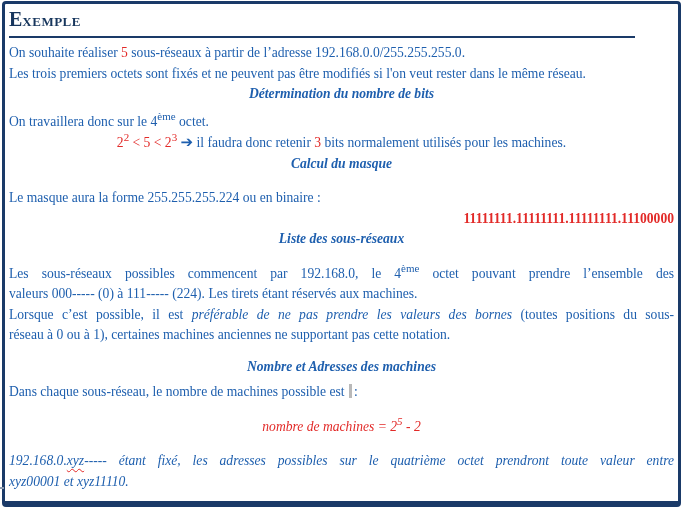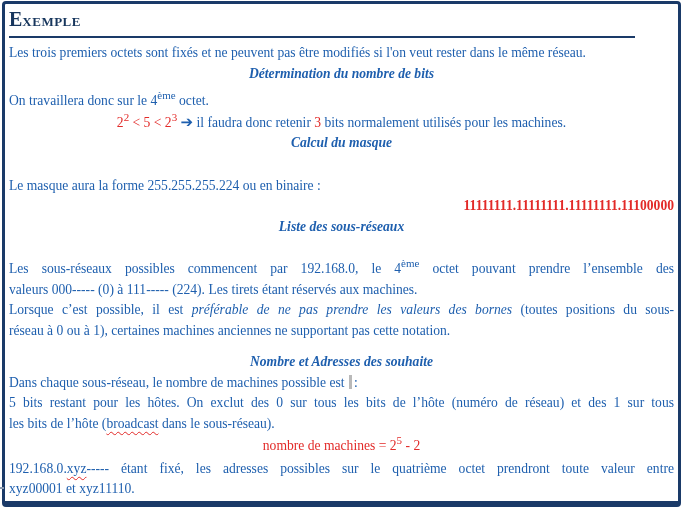--- a/index.html
+++ b/index.html
@@ -26,38 +26,39 @@
   .j{text-align:justify;text-align-last:justify;}
   .heading{font-style:italic;font-weight:bold;text-underline-offset:2px;}
   .red{color:#e22a28;}
   .bold{font-weight:bold;text-align:right;}
   .em{font-style:italic;}
   sup.sp{font-size:11px;line-height:0;vertical-align:super;}
   .arrow{color:#1e5fae;font-size:15px;}
   .caret{display:inline-block;width:3px;height:14px;background:#b9b9b9;vertical-align:-2px;margin:0 2px 0 1px;}
   .spell{text-decoration:underline wavy #e22a28 1px;text-underline-offset:3px;}
   .mt7{margin-top:7px;}
-  .mt6{margin-top:22px;}
+  .mt6{margin-top:14px;}
   .mt11{margin-top:11px;}
-  .mt5{}
-  .mt2{margin-top:2px;}
+  .mt5{margin-top:5px;}
+  .mt2{margin-top:14px;font-style:italic;}
   .edge-mark{position:absolute;left:0;top:487px;width:4px;height:2px;background:#8c9bb0;}
 </style>
 </head>
 <body>
 
 <div class="page">
 
   <div class="titlebar">
     <span class="doc-title"><span class="tI">E</span><span class="tR">XEMPLE</span></span>
     <div class="title-rule"></div>
   </div>
 
   <div class="body">
 
+    <p class="ln"><span>On souhaite réaliser </span><span class="red">5</span><span> sous-réseaux à partir de l’adresse 192.168.0.0/255.255.255.0.</span></p>
 
     <p class="ln">Les trois premiers octets sont fixés et ne peuvent pas être modifiés si l'on veut rester dans le même réseau.</p>
 
     <p class="ln c heading">Détermination du nombre de bits</p>
 
     <p class="ln mt7"><span>On travaillera donc sur le 4</span><sup class="sp">ème</sup><span> octet.</span></p>
 
     <p class="ln c"><span class="red">2</span><sup class="sp red">2</sup><span class="red"> &lt; 5 &lt; 2</span><sup class="sp red">3</sup><span> </span><span class="arrow">➔</span><span> il faudra donc retenir </span><span class="red">3</span><span> bits normalement utilisés pour les machines.</span></p>
 
     <p class="ln c heading">Calcul du masque</p>
@@ -72,29 +73,25 @@
       <p class="ln j"><span>Les sous-réseaux possibles commencent par 192.168.0, le 4</span><sup class="sp">ème</sup><span> octet pouvant prendre l’ensemble des</span></p>
       <p class="ln">valeurs 000----- (0) à 111----- (224). Les tirets étant réservés aux machines.</p>
     </div>
 
     <div>
       <p class="ln j"><span>Lorsque c’est possible, il est </span><span class="em">préférable de ne pas prendre les valeurs des bornes</span><span> (toutes positions du sous-</span></p>
       <p class="ln">réseau à 0 ou à 1), certaines machines anciennes ne supportant pas cette notation.</p>
     </div>
 
     <div class="mt11">
-      <p class="ln c heading">Nombre et Adresses des souhaite </p>
+      <p class="ln c heading">Nombre et Adresses des machines </p>
     </div>
 
     <p class="ln mt5"><span>Dans chaque sous-réseau, le nombre de machines possible est </span><span class="caret"></span><span>:</span></p>
 
-    <div>
-      <p class="ln j">5 bits restant pour les hôtes. On exclut des 0 sur tous les bits de l’hôte (numéro de réseau) et des 1 sur tous</p>
-      <p class="ln"><span>les bits de l’hôte (</span><span class="spell">broadcast</span><span> dans le sous-réseau).</span></p>
-    </div>
 
     <p class="ln c red mt2"><span>nombre de machines = 2</span><sup class="sp">5</sup><span> - 2</span></p>
 
     <div class="mt2">
       <p class="ln j"><span>192.168.0.</span><span class="spell">xyz</span><span>----- étant fixé, les adresses possibles sur le quatrième octet prendront toute valeur entre</span></p>
       <p class="ln">xyz00001 et xyz11110.</p>
     </div>
 
   </div>
 </div>

